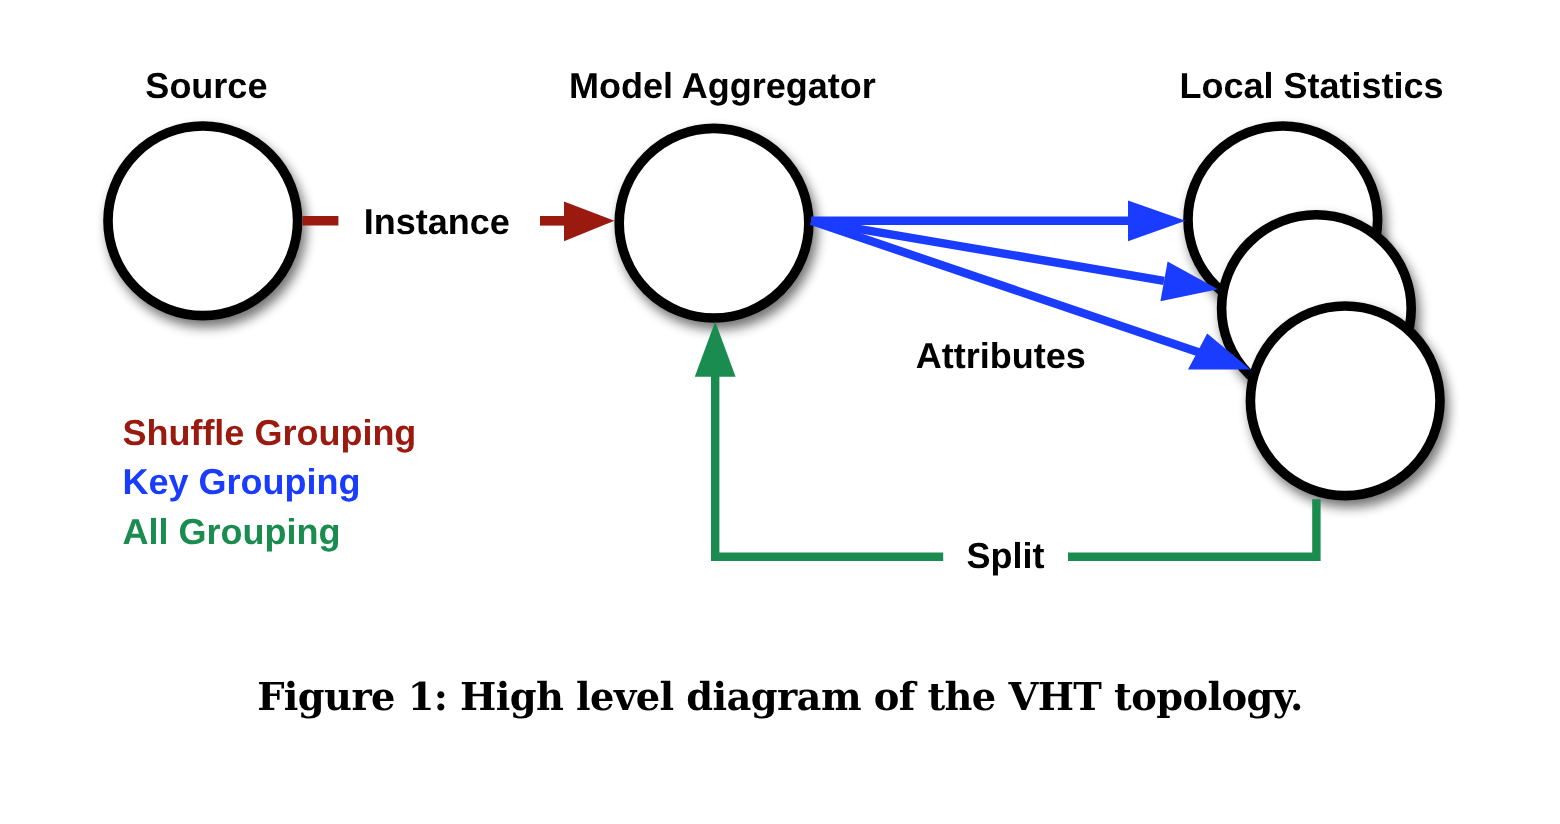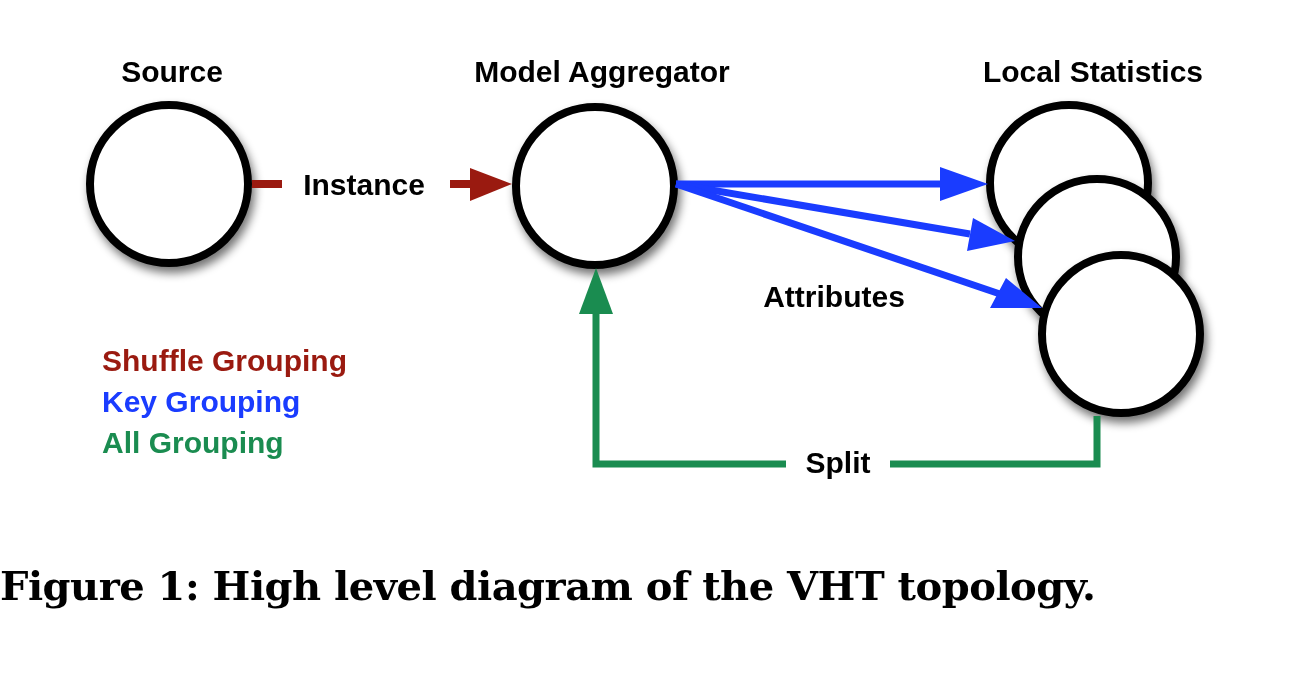--- a/index.html
+++ b/index.html
@@ -2,22 +2,22 @@
 <html><head>
 <meta charset="utf-8">
 <style>
   html, body { margin: 0; padding: 0; background: #ffffff; }
   body { width: 1300px; height: 687px; position: relative; overflow: hidden; }
   #diagram { position: absolute; left: 0; top: 0; width: 1300px; height: 687px; }
   .lbl { font-family: "Liberation Sans", sans-serif; font-weight: bold; fill: #000; }
   .node-title { font-size: 30px; }
   .edge-label { font-size: 30px; }
   .legend { font-family: "Liberation Sans", sans-serif; font-weight: bold; font-size: 30px; }
-  .caption { position: absolute; left: 0; width: 1300px; top: 562px; 
-             font-family: "DejaVu Serif", serif; font-weight: bold; font-size: 40px; color: #000;
+  .caption { position: absolute; left: 0; width: 1300px; top: 562px; text-align: center;
+             font-family: "DejaVu Serif", serif; font-weight: bold; font-size: 32px; color: #000;
              letter-spacing: -0.5px; }
 </style>
 </head>
 <body>
 
 <svg id="diagram" viewBox="0 0 1300 687" xmlns="http://www.w3.org/2000/svg">
   <defs>
     <filter id="shadow" x="-30%" y="-30%" width="170%" height="170%">
       <feGaussianBlur in="SourceAlpha" stdDeviation="5"></feGaussianBlur>
       <feOffset dx="3" dy="6" result="ob"></feOffset>

